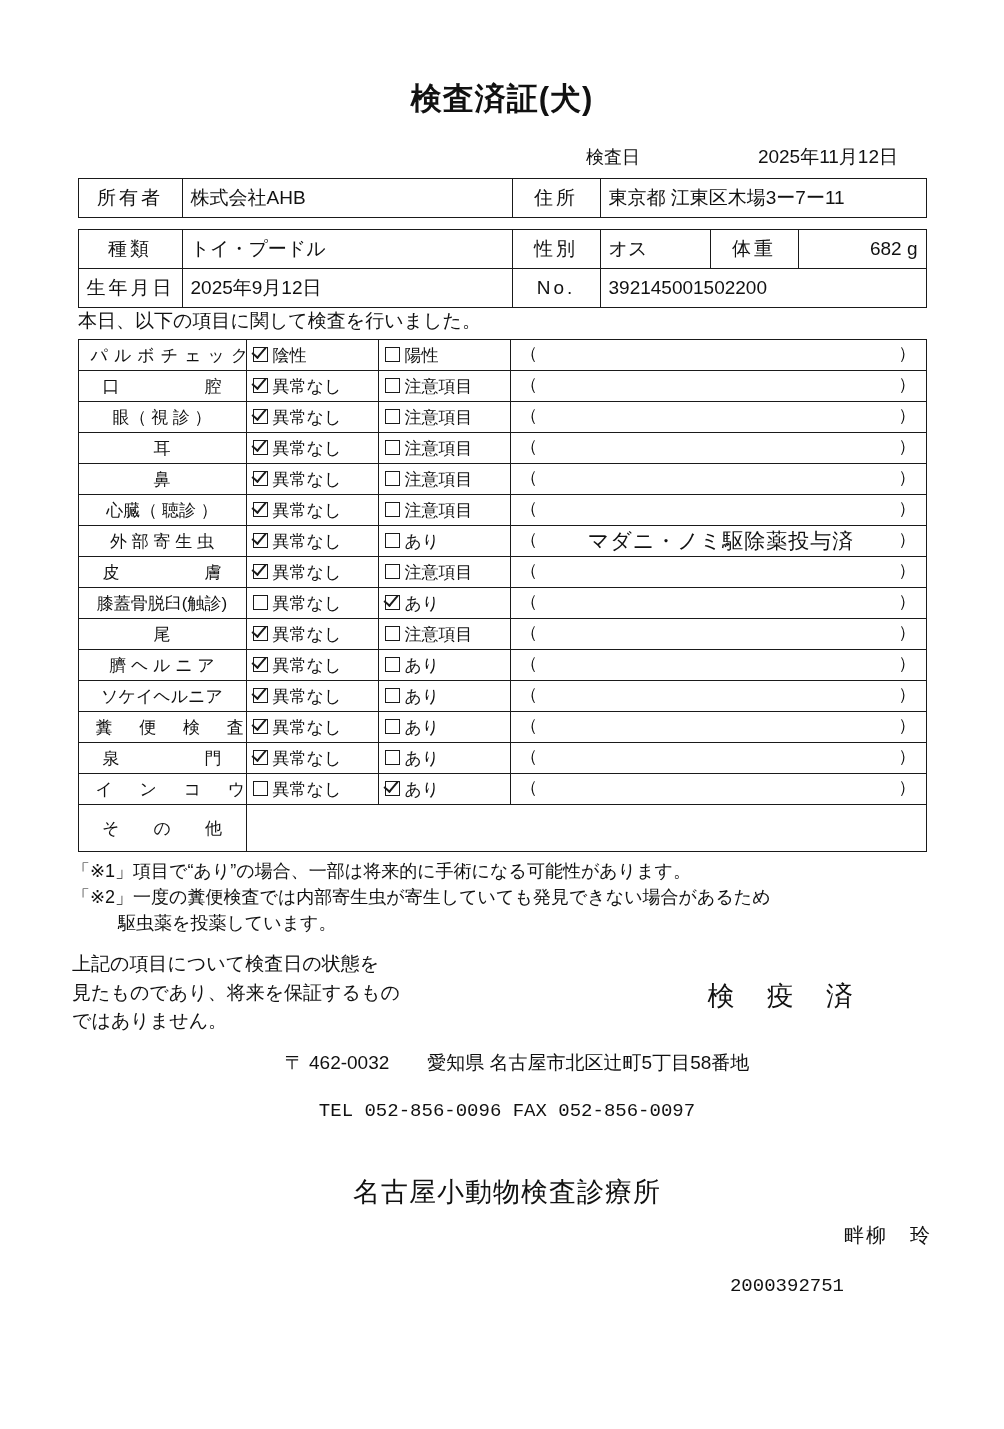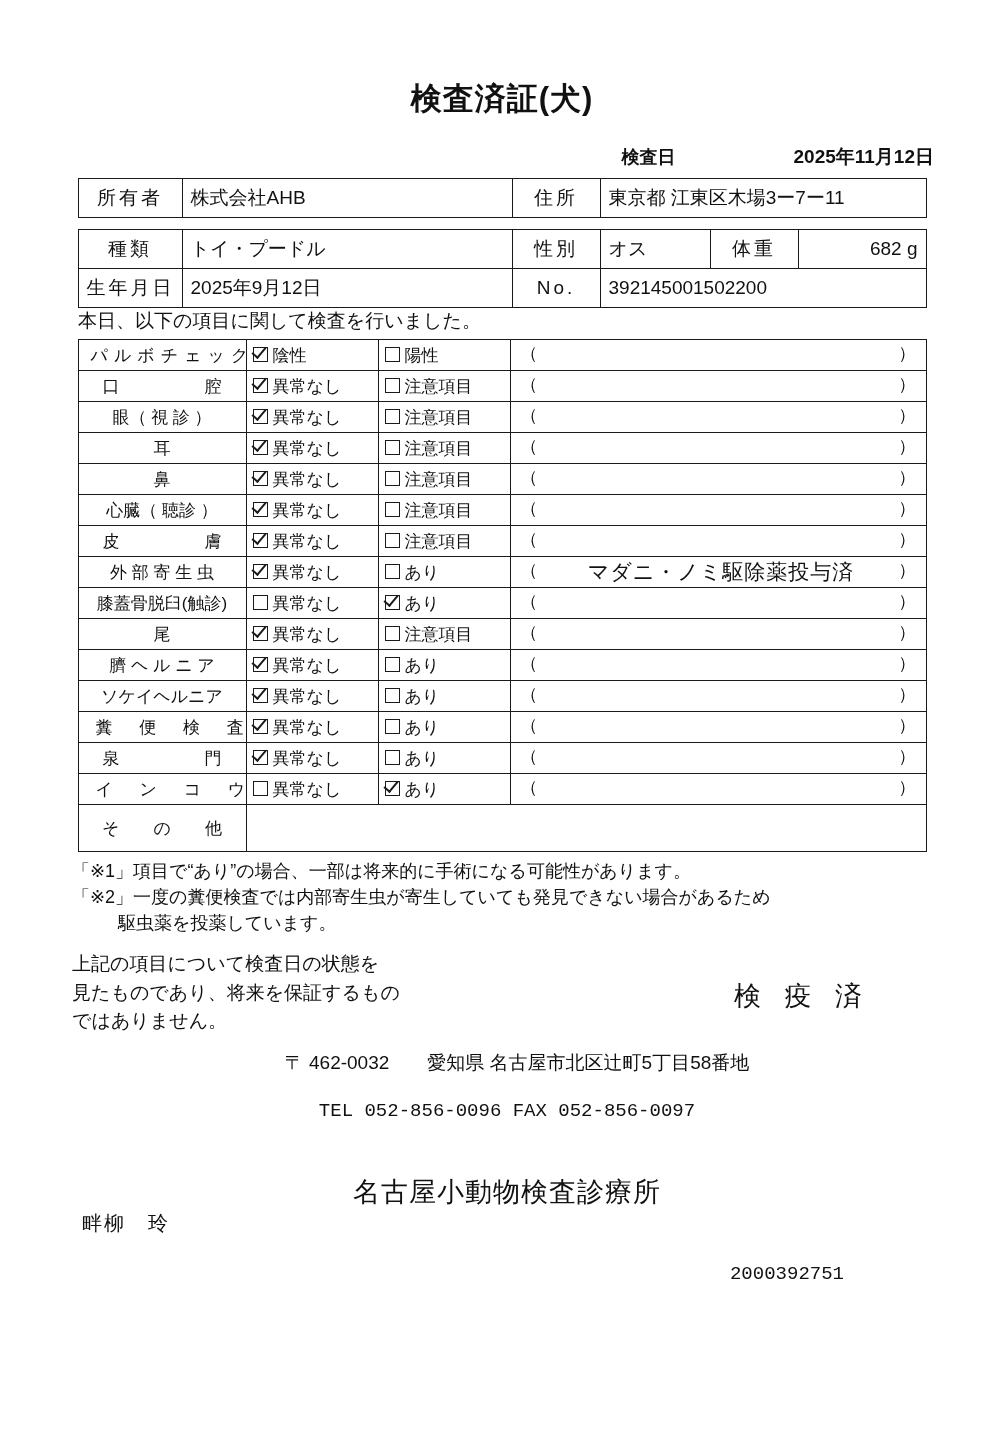--- a/index.html
+++ b/index.html
@@ -27,23 +27,22 @@
     font-size: 31px;
     font-weight: bold;
     letter-spacing: 1px;
     margin-top: 78px;
   }
   .exam-date-row {
     display: flex;
     justify-content: flex-end;
     align-items: baseline;
     margin-top: 24px;
-    padding-right: 70px;
+    padding-right: 106px;
     font-size: 18px;
-    font-weight: bold;
   }
   .exam-date-label {
     margin-right: 118px;
     font-size: 18px;
   }
   .exam-date-value {
     font-size: 19px;
   }
   table.grid {
     border-collapse: collapse;
@@ -173,25 +172,26 @@
     position: relative;
     width: 860px;
     margin: 14px auto 0 auto;
   }
   .disclaimer {
     font-size: 19px;
     line-height: 1.5;
   }
   .kenekizumi {
     position: absolute;
-    right: 62px;
+    right: 71px;
     top: 28px;
     font-size: 27px;
     letter-spacing: 8px;
     font-weight: 500;
+    font-family: Liberation Mono, monospace;
   }
   .address {
     text-align: center;
     font-size: 19px;
     margin-top: 14px;
     padding-left: 30px;
   }
   .tel {
     text-align: center;
     font-size: 19px;
@@ -200,23 +200,23 @@
     padding-left: 10px;
   }
   .clinic {
     text-align: center;
     font-size: 27px;
     margin-top: 52px;
     letter-spacing: 1px;
     padding-left: 10px;
   }
   .doctor {
-    text-align: left;
+    text-align: right;
     font-size: 20px;
-    margin-top: 0;
+    margin-top: 12px;
     letter-spacing: 2px;
     padding-left: 10px;
   }
   .serial {
     text-align: right;
     font-size: 19px;
     margin-top: 26px;
     padding-right: 88px;
     font-family: "Liberation Mono", "DejaVu Sans Mono", monospace;
   }
@@ -344,36 +344,36 @@
           <td class="item-name ">心臓（ 聴診 ）</td>
           <td class="opt"><span class="box checked"></span><span>異常なし</span></td>
           <td class="opt2"><span class="box"></span><span>注意項目</span></td>
           <td class="paren">
             <span class="open">（</span>
             <span class="note">&nbsp;</span>
             <span class="close">）</span>
           </td>
         </tr>
         <tr>
+          <td class="item-name ">外 部 寄 生 虫</td>
+          <td class="opt"><span class="box checked"></span><span>異常なし</span></td>
+          <td class="opt2"><span class="box"></span><span>あり</span></td>
+          <td class="paren">
+            <span class="open">（</span>
+            <span class="note">マダニ・ノミ駆除薬投与済</span>
+            <span class="close">）</span>
+          </td>
+        </tr>
+        <tr>
           <td class="item-name ">皮　　　　　膚</td>
           <td class="opt"><span class="box checked"></span><span>異常なし</span></td>
           <td class="opt2"><span class="box"></span><span>注意項目</span></td>
           <td class="paren">
             <span class="open">（</span>
             <span class="note">&nbsp;</span>
-            <span class="close">）</span>
-          </td>
-        </tr>
-        <tr>
-          <td class="item-name ">外 部 寄 生 虫</td>
-          <td class="opt"><span class="box checked"></span><span>異常なし</span></td>
-          <td class="opt2"><span class="box"></span><span>あり</span></td>
-          <td class="paren">
-            <span class="open">（</span>
-            <span class="note">マダニ・ノミ駆除薬投与済</span>
             <span class="close">）</span>
           </td>
         </tr>
         <tr>
           <td class="item-name ">膝蓋骨脱臼(触診)</td>
           <td class="opt"><span class="box"></span><span>異常なし</span></td>
           <td class="opt2"><span class="box checked"></span><span>あり</span></td>
           <td class="paren">
             <span class="open">（</span>
             <span class="note">&nbsp;</span>

